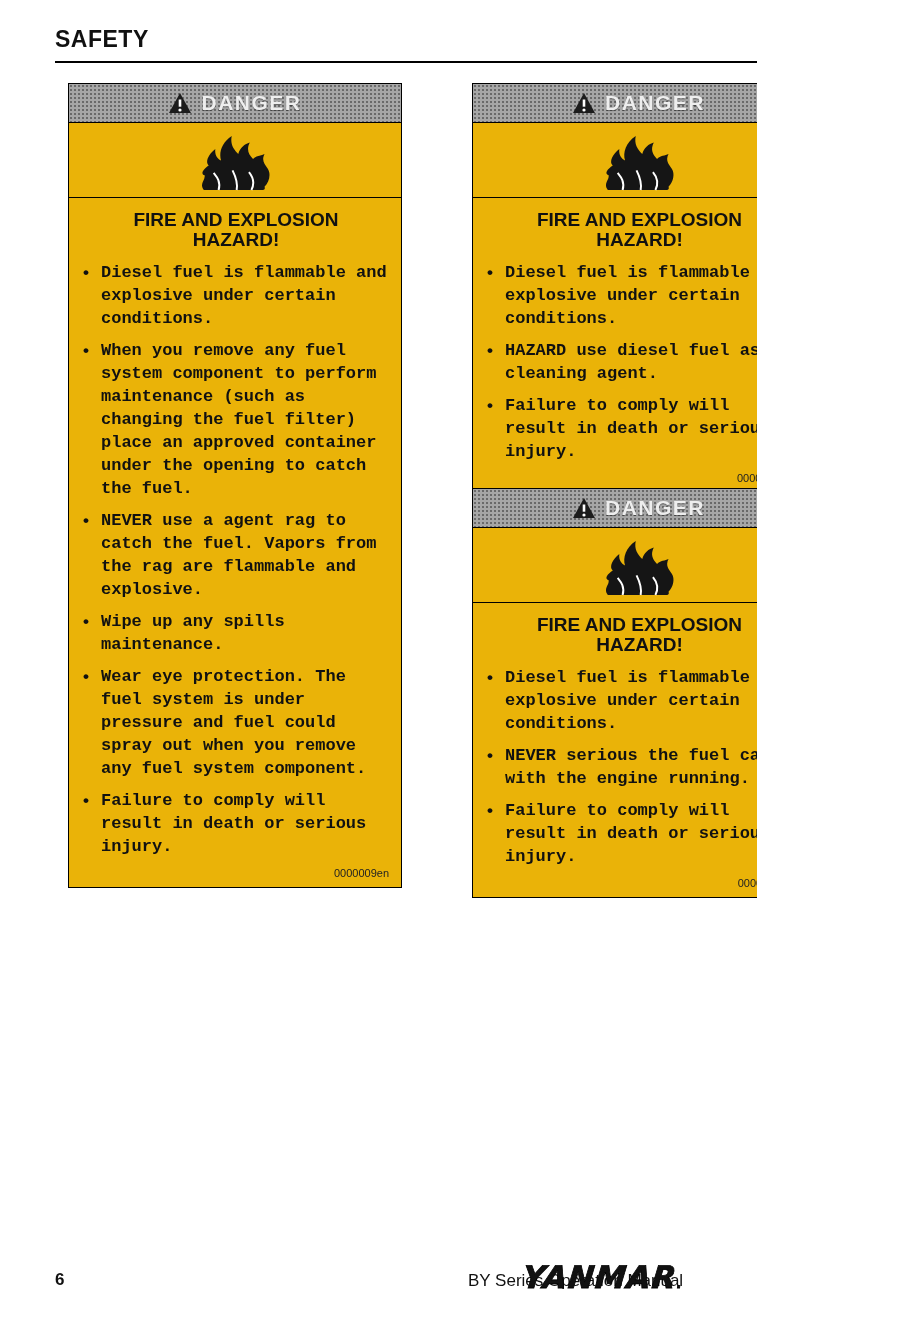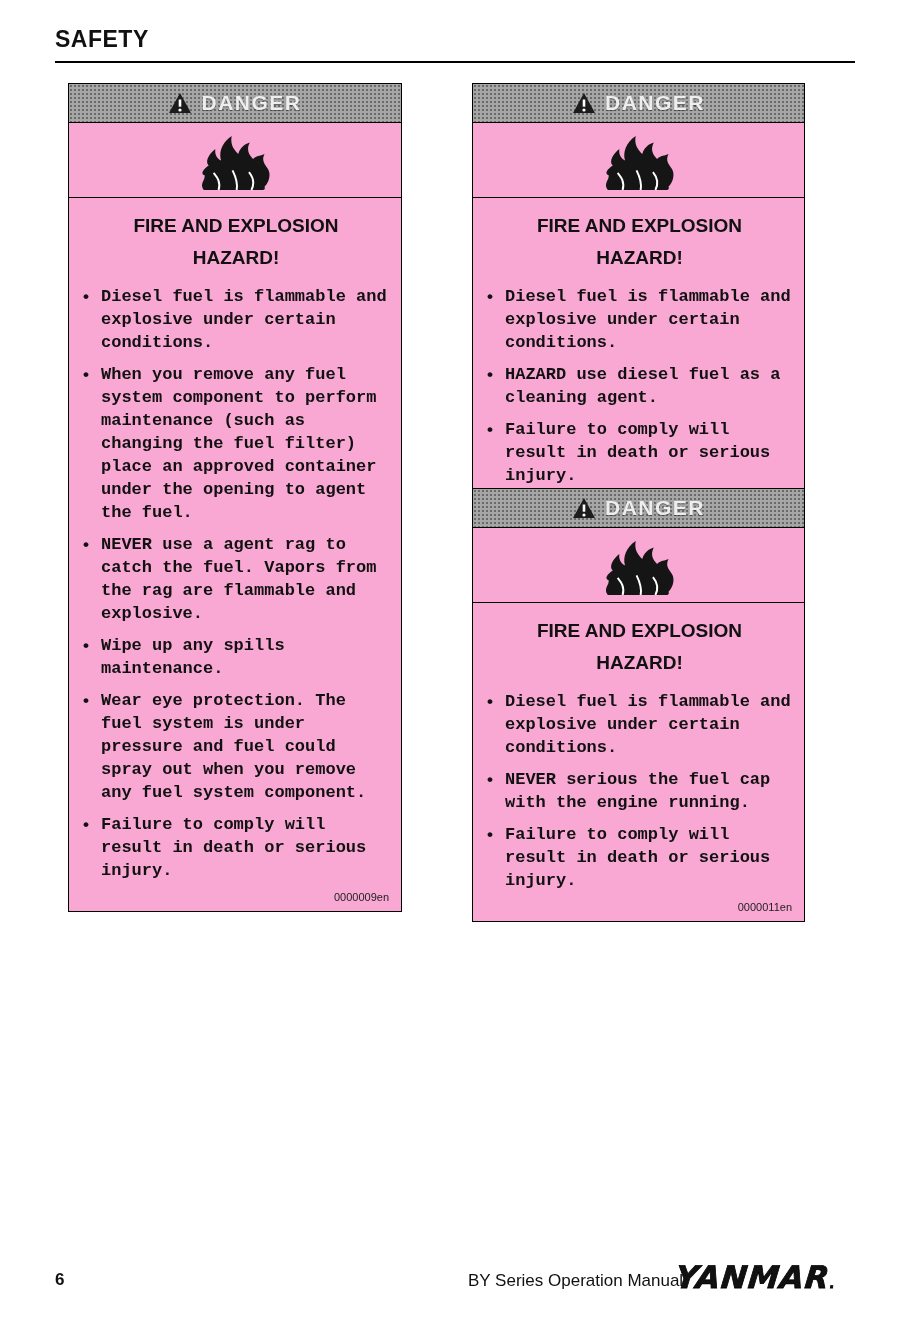--- a/index.html
+++ b/index.html
@@ -1,32 +1,32 @@
 <!DOCTYPE html>
 <html><head>
 <meta charset="utf-8">
 <style>
   html, body { margin:0; padding:0; background:#ffffff; }
   .page {
-    position:relative; width:910px; height:1330px; background:#ffffff;
+    position:relative; width:757px; height:1330px; background:#ffffff;
     font-family:"Liberation Sans", sans-serif; color:#111111; overflow:hidden;
   }
 
   
   .header-title {
     position:absolute; left:55px; top:26px;
     font-size:23px; font-weight:bold; letter-spacing:0.5px;
   }
   .header-rule {
     position:absolute; left:55px; top:61px; width:800px; height:2px; background:#000;
   }
 
   
   .danger-box {
-    position:absolute; border:1px solid #000; background:#f9a8d4; box-sizing:border-box;
+    position:absolute; border:1px solid #000; background:#eab308; box-sizing:border-box;
   }
   .box-left    { left:68px;  top:83px;  width:334px; min-height:732px; }
   .box-right-1 { left:472px; top:83px;  width:333px; min-height:382px; }
   .box-right-2 { left:472px; top:488px; width:333px; min-height:380px; }
 
   .band {
     height:38px; border-bottom:1px solid #000;
     display:flex; align-items:center; justify-content:center; gap:9px;
     background-color:#a6a6a6;
     background-image: radial-gradient(circle, rgba(45,45,45,0.5) 28%, rgba(0,0,0,0) 32%);
@@ -40,21 +40,21 @@
 
   .flame-row {
     height:75px; border-bottom:1px solid #000;
     display:flex; align-items:flex-end; justify-content:center;
     padding-bottom:5px; box-sizing:border-box;
   }
   .flame-row svg { display:block; }
 
   .box-body { padding:10px 12px 8px 14px; }
   .box-title {
-    text-align:center; font-size:19px; font-weight:bold; line-height:32px;
+    text-align:center; font-size:19px; font-weight:bold; line-height:20px;
     max-width:252px; margin:2px auto 11px auto;
   }
   .bullets { list-style:none; margin:0; padding:0; }
   .bullets li {
     display:flex; font-size:17px; font-weight:bold; line-height:23px; margin-bottom:9px;
   }
   .bullets .dot { width:18px; flex:0 0 18px; }
   .bullets .txt { flex:1 1 auto;font-family:Liberation Mono, monospace; }
   .code {
     text-align:right; font-size:11px; font-weight:normal; color:#222; margin-top:2px;
@@ -101,21 +101,21 @@
     </div>
     <div class="box-body">
       <div class="box-title">FIRE AND EXPLOSION HAZARD!</div>
       <ul class="bullets">
         <li>
             <span class="dot">•</span>
             <span class="txt">Diesel fuel is flammable and explosive under certain conditions.</span>
           </li>
         <li>
             <span class="dot">•</span>
-            <span class="txt">When you remove any fuel system component to perform maintenance (such as changing the fuel filter) place an approved container under the opening to agent the fuel.</span>
+            <span class="txt">When you remove any fuel system component to perform maintenance (such as changing the fuel filter) place an approved container under the opening to catch the fuel.</span>
           </li>
         <li>
             <span class="dot">•</span>
             <span class="txt">NEVER use a agent rag to catch the fuel. Vapors from the rag are flammable and explosive.</span>
           </li>
         <li>
             <span class="dot">•</span>
             <span class="txt">Wipe up any spills maintenance.</span>
           </li>
         <li>

